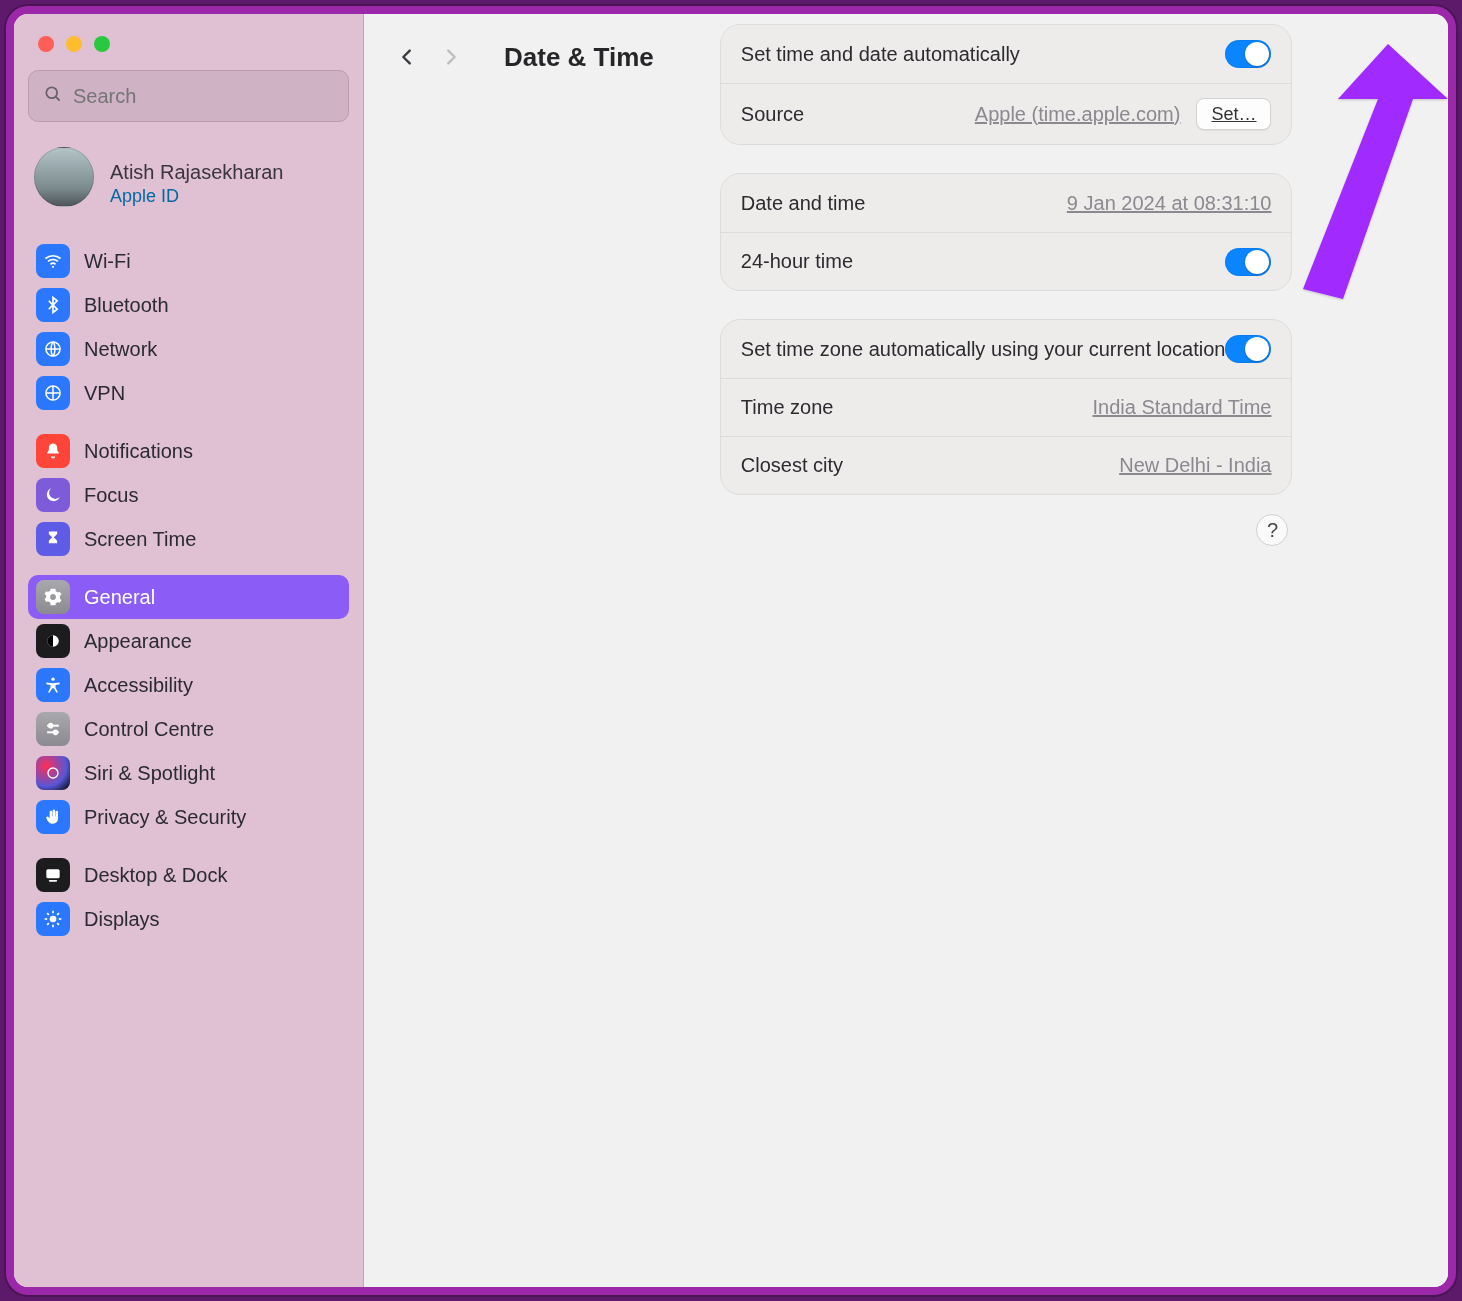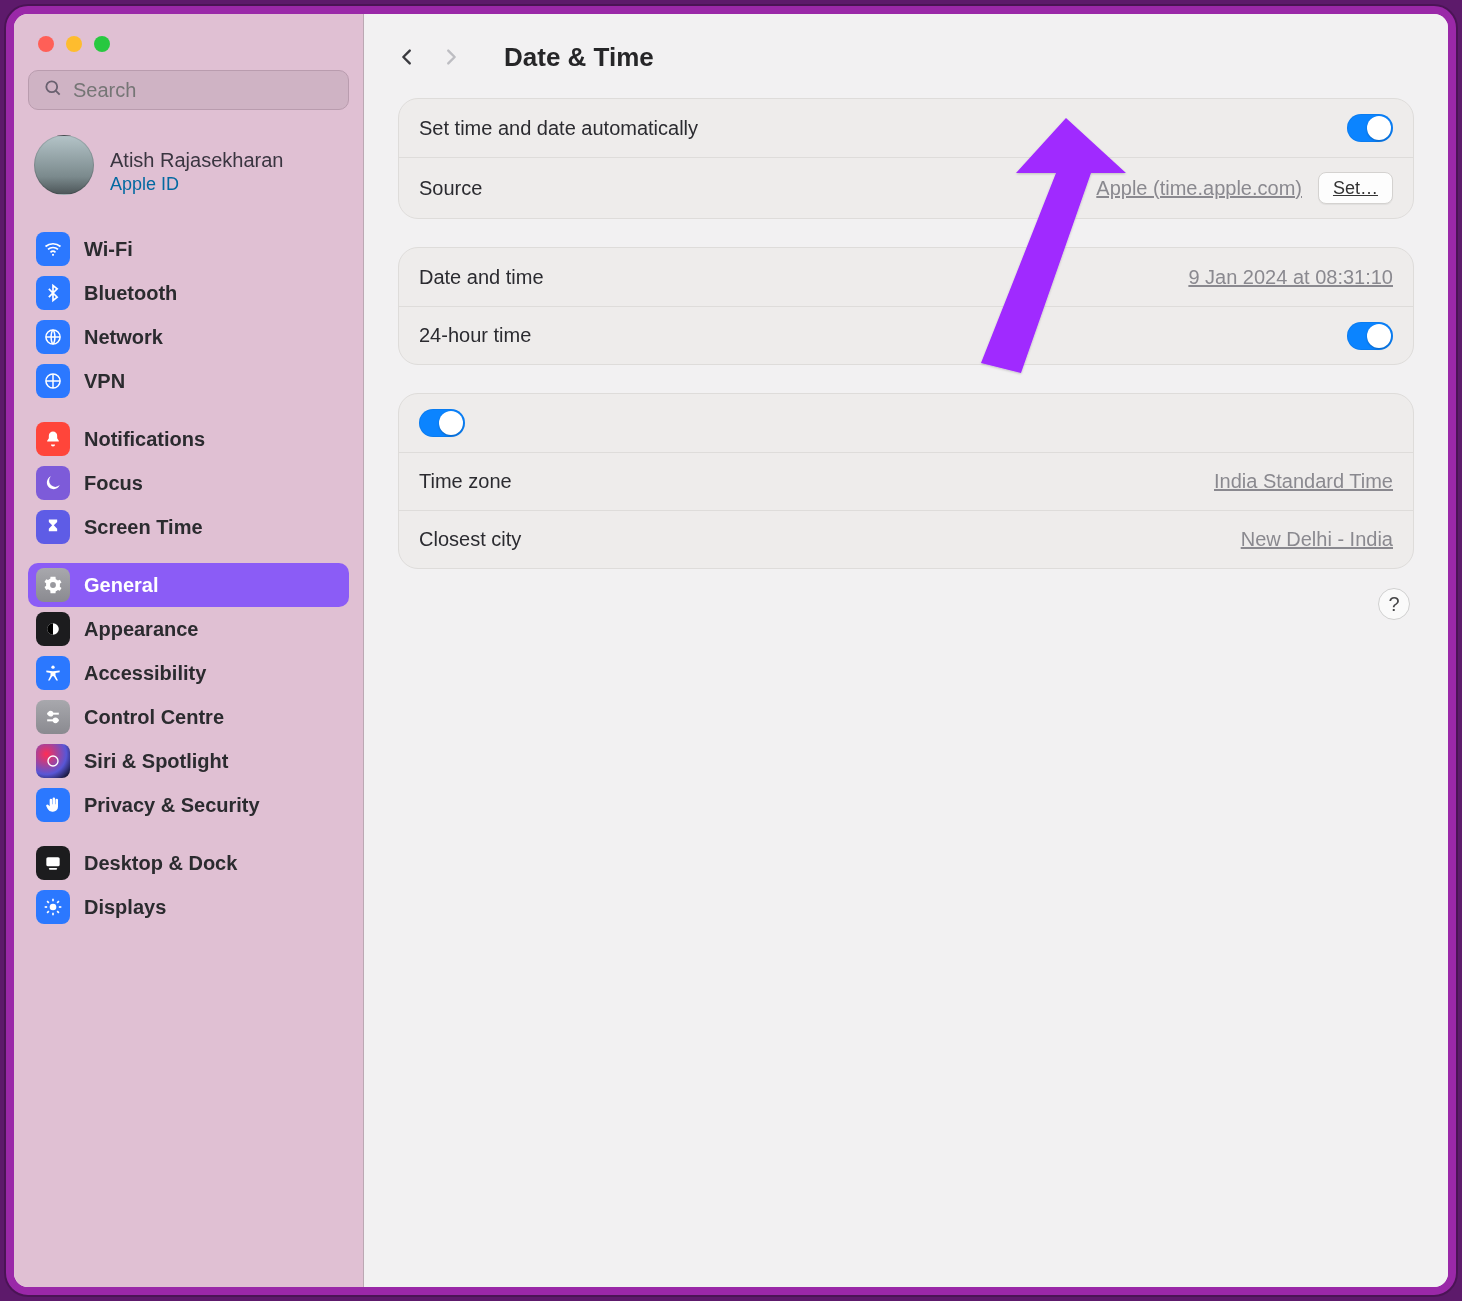--- a/index.html
+++ b/index.html
@@ -38,21 +38,21 @@
   .tl.red    { background: #ff5f57; }
   .tl.yellow { background: #febc2e; }
   .tl.green  { background: #28c840; }
 
   .search-wrap { padding: 0 14px 10px 14px; }
   .search {
     display: flex; align-items: center; gap: 10px;
     background: #cfb3c4;
     border: 1px solid #b99cae;
     border-radius: 10px;
-    height: 40px;
+    height: 52px;
     padding: 0 14px;
     color: #6a6170;
   }
   .search input {
     flex: 1; border: none; background: transparent; outline: none;
     font-size: 20px; color: #6a6170;
   }
 
   .sidebar-scroll {
     flex: 1; overflow-y: auto; padding: 0 14px 0 14px;
@@ -73,21 +73,20 @@
   .account .name { font-size: 20px; color: #3a3540; margin-bottom: 2px; margin-top: 15px; }
   .account .sub  { font-size: 18px; color: #0369a1; }
 
   .side-group { margin-top: 14px; }
   .side-item {
     display: flex; align-items: center; gap: 14px;
     height: 44px; padding: 0 8px;
     border-radius: 10px;
     font-size: 20px; color: #2b2b2f;
     cursor: default;
-    font-weight: bold;
   }
   .side-item.selected {
     background: #8b5cf6;
     color: #fff;
   }
   .side-icon {
     width: 34px; height: 34px; border-radius: 8px;
     display: flex; align-items: center; justify-content: center;
     color: #fff; flex: 0 0 34px;
   }
@@ -97,21 +96,21 @@
   .ic-purple  { background: #7d5bd9; }
   .ic-grey    { background: linear-gradient(180deg,#a8a8ad,#8a8a90); }
   .ic-black   { background: #1c1c1e; }
   .ic-siri    { background: radial-gradient(circle at 30% 30%, #ff2d55, #5856d6 60%, #000 100%); }
   .ic-hourglass { background: #5e5ce6; }
 
   
   .main {
     flex: 1;
     background: #f2f1f2;
-    display: flex; flex-direction: column;
+    display: flex; flex-direction: row;
     position: relative;
   }
   .header {
     display: flex; align-items: center; gap: 22px;
     padding: 22px 32px 10px 32px;
     height: 74px;
   }
   .nav-btn { color: #bdbdc2; display: flex; align-items: center; }
   .nav-btn.active { color: #3a3a3f; }
   .nav-btn svg { width: 22px; height: 28px; }
@@ -400,20 +399,21 @@
           <span class="value">9 Jan 2024 at 08:31:10</span>
         </div>
         <div class="row">
           <span>24-hour time</span>
           <div class="toggle"></div>
         </div>
       </div>
 
       <div class="card">
         <div class="row">
+          <span>Set time zone automatically using your current location</span>
           <div class="toggle"></div>
         </div>
         <div class="row">
           <span>Time zone</span>
           <span class="value">India Standard Time</span>
         </div>
         <div class="row">
           <span>Closest city</span>
           <span class="value">New Delhi - India</span>
         </div>

